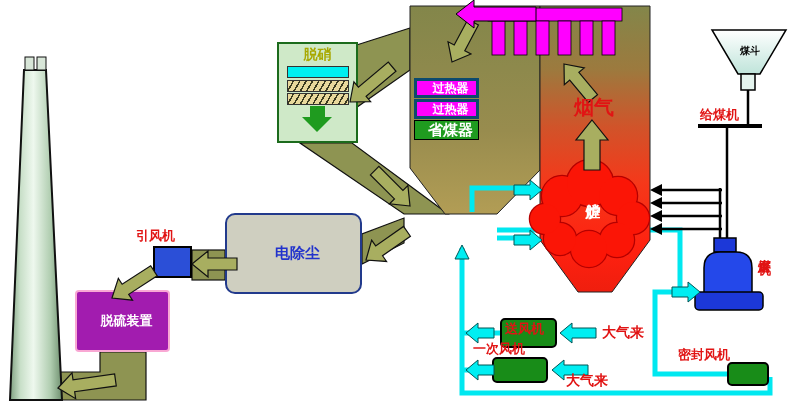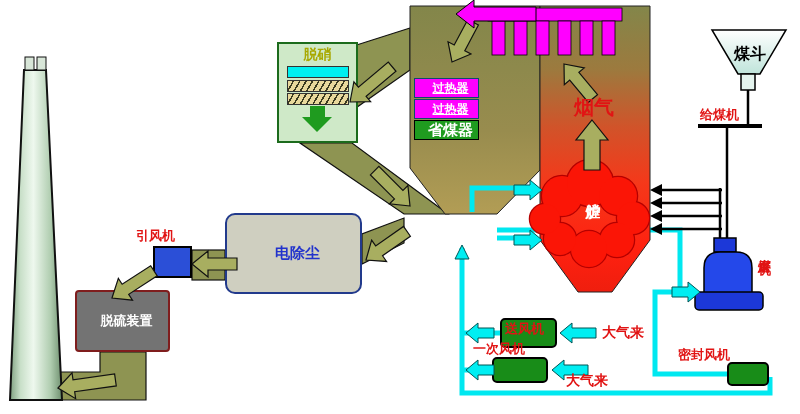--- a/index.html
+++ b/index.html
@@ -15,26 +15,26 @@
   .denox{background:#cfe9c8;border:2px solid #1c6b1c;}
   .denox .title{position:absolute;left:0;top:2px;width:100%;text-align:center;
                 color:#a8a800;font-size:14px;font-weight:bold;}
   .strip{position:absolute;left:8px;width:60px;height:10px;border:1px solid #333;}
   .strip.cy{background:#00f0f0;}
   .strip.hatch{background:repeating-linear-gradient(120deg,#e8d89c 0px,#e8d89c 4px,#3a3a20 4px,#3a3a20 5.5px);}
   .garrow-stem{position:absolute;left:31px;top:62px;width:15px;height:12px;background:#1f9b1f;}
   .garrow-head{position:absolute;left:23px;top:73px;width:0;height:0;
                border-left:15px solid transparent;border-right:15px solid transparent;
                border-top:15px solid #1f9b1f;}
-  .magbox{background:#ff00ff;border:1px solid #0c4a6e;color:#fff;font-size:12px;text-decoration:underline;}
+  .magbox{background:#ff00ff;border:3px solid #0c4a6e;color:#fff;font-size:12px;}
   .ecobox{background:#1f9b1f;border:1px solid #000;color:#fff;font-size:15px;}
   .aph{background:#00f0f0;border:2px solid #000;color:#00b336;font-size:17px;}
   .esp{background:#cfcfc0;border:2px solid #223a8c;border-radius:10px;color:#2233cc;font-size:15px;}
   .idfan{background:#2b4fd7;border:2px solid #000;}
-  .fgd{background:#737373;border:2px solid #7f1d1d;border-radius:4px;color:#fff;font-size:13px;}
+  .fgd{background:#a21caf;border:2px solid #f9a8d4;border-radius:4px;color:#fff;font-size:13px;}
   .fan{background:#188c18;border:2px solid #000;border-radius:5px;}
 </style>
 </head>
 <body>
 
 <div class="stage">
 
   <svg width="800" height="414" viewBox="0 0 800 414">
     <defs>
       <linearGradient id="gChim" x1="0" y1="0" x2="1" y2="0">
@@ -202,21 +202,21 @@
       <polygon points="0,0 12,-10 12,-5 28,-5 28,5 12,5 12,10" transform="translate(700,292) rotate(180)"></polygon>
       <polygon points="0,0 12,-10 12,-5 28,-5 28,5 12,5 12,10" transform="translate(542,190) rotate(180)"></polygon>
       <polygon points="0,0 12,-10 12,-5 28,-5 28,5 12,5 12,10" transform="translate(542,240) rotate(180)"></polygon>
       <polygon points="0,0 -7,14 7,14" transform="translate(462,245)"></polygon>
     </g>
   </svg>
 
   <div class="lbl red" style="left:574px;top:94px;font-size:20px;text-align:center;">烟气</div>
   <div class="lbl vtext" style="left:583px;top:190px;font-size:15px;color:#fff;">炉膛</div>
   <div class="lbl red" style="left:136px;top:227px;font-size:13px;">引风机</div>
-  <div class="lbl" style="left:714px;top:44px;width:72px;text-align:center;font-size:16px;color:#000;">煤斗</div>
+  <div class="lbl" style="left:714px;top:44px;width:72px;text-align:center;font-size:10px;color:#000;">煤斗</div>
   <div class="lbl red" style="left:700px;top:106px;font-size:13px;">给煤机</div>
   <div class="lbl red vtext" style="left:755px;top:248px;font-size:13px;">磨煤机</div>
   <div class="lbl red" style="left:505px;top:320px;font-size:13px;">送风机</div>
   <div class="lbl red" style="left:473px;top:340px;font-size:13px;">一次风机</div>
   <div class="lbl red" style="left:678px;top:346px;font-size:13px;">密封风机</div>
   <div class="lbl red" style="left:602px;top:324px;font-size:14px;">大气来</div>
   <div class="lbl red" style="left:566px;top:372px;font-size:14px;">大气来</div>
 
 </div>
 

